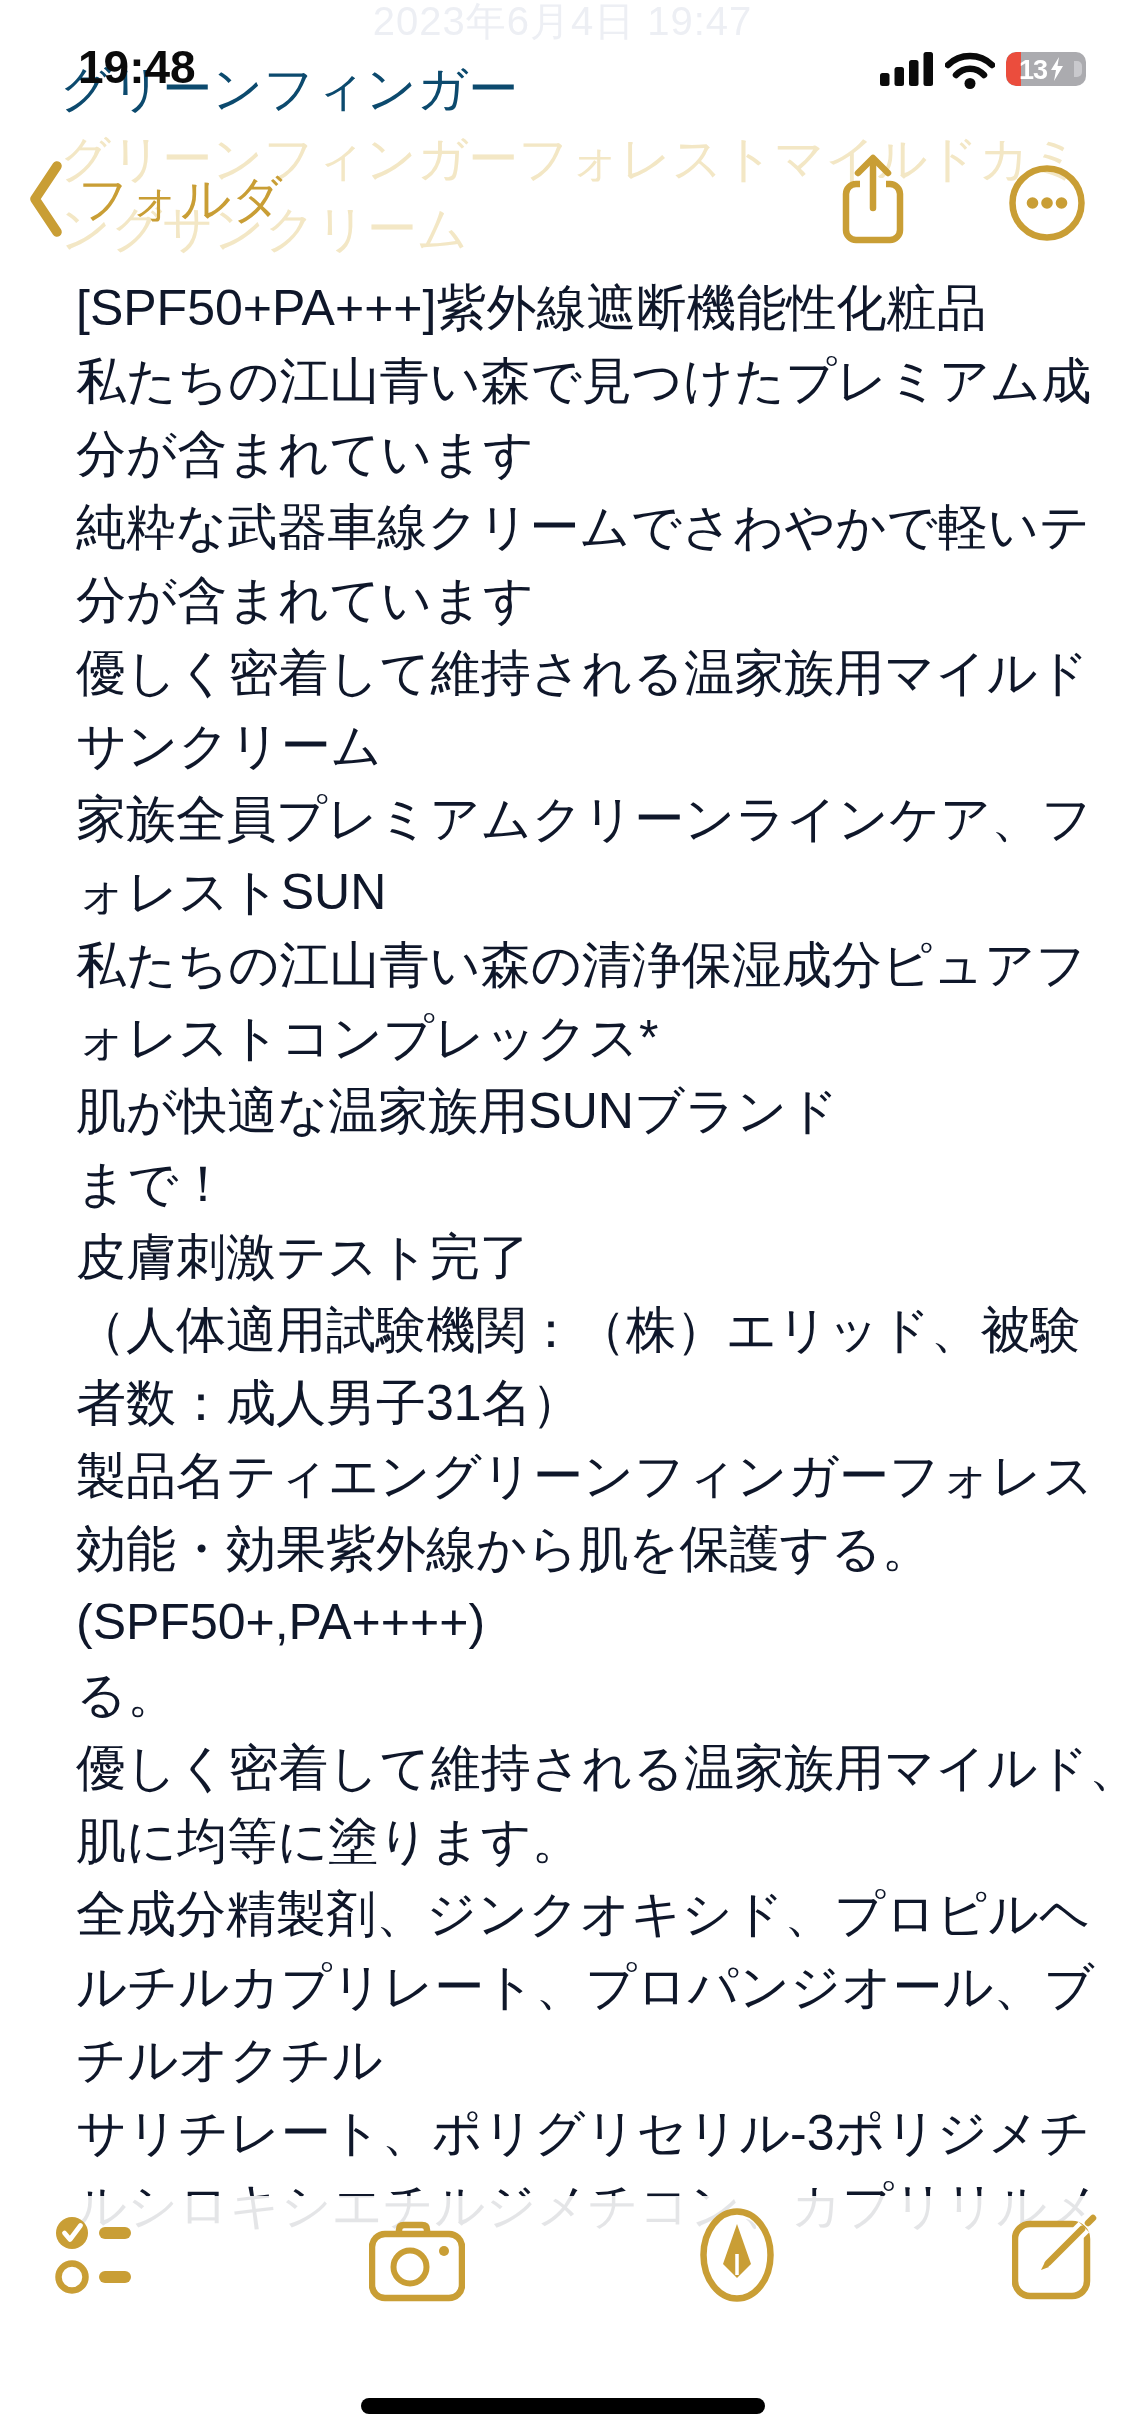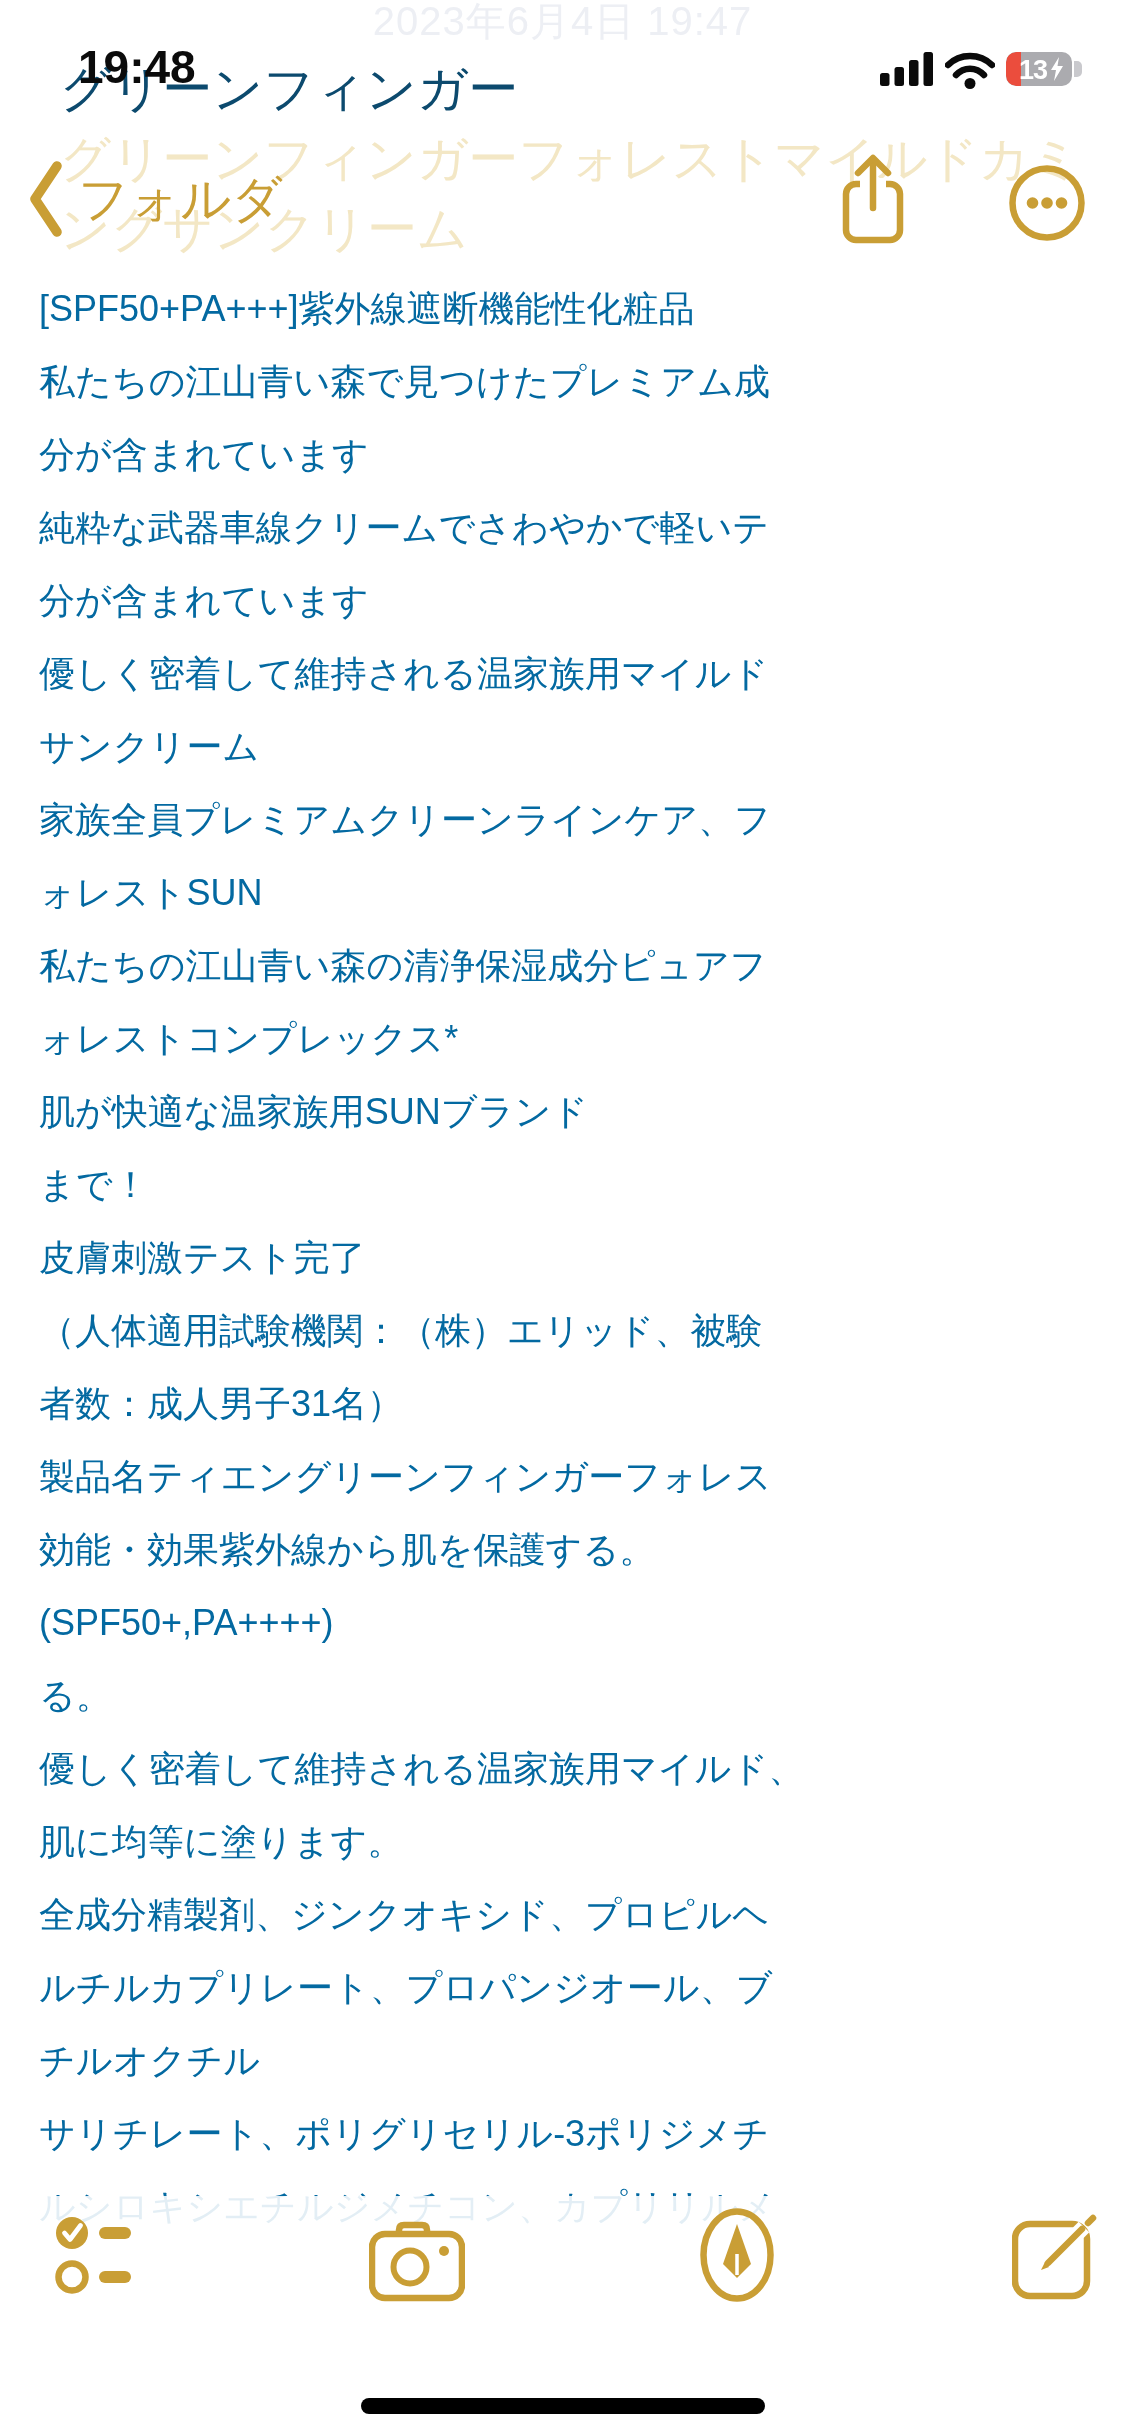--- a/index.html
+++ b/index.html
@@ -15,35 +15,35 @@
   .ghost-line{position:absolute;left:60px;font-size:50px;line-height:58px;white-space:nowrap;}
   .g-gray{color:#0c4a6e;}
   .g-gold{color:#f3e7c5;}
   .gt{top:60px;} .gl1{top:130px;} .gl2{top:200px;}
   
   .time{
     position:absolute;left:78px;top:40px;font-size:46px;font-weight:700;color:#0b0b0b;
     letter-spacing:0px;
   }
   .status-right svg{position:absolute;display:block;}
-  .battery{position:absolute;left:1006px;top:52px;width:66px;height:34px;border-radius:10px;background:#ababaf;overflow:hidden;}
+  .battery{position:absolute;left:1006px;top:52px;width:80px;height:34px;border-radius:10px;background:#ababaf;overflow:hidden;}
   .battery-fill{position:absolute;left:0;top:0;width:15px;height:34px;background:#eb4d3d;border-radius:10px 0 0 10px;}
   .battery-num{position:absolute;left:13px;top:3px;font-size:27px;font-weight:700;color:#ffffff;letter-spacing:-1px;}
   .battery-bolt{position:absolute;left:44px;top:5px;}
   .battery-nub{position:absolute;left:1074px;top:61px;width:8px;height:16px;background:#c9c9cd;border-radius:0 5px 5px 0;}
   
   .back-btn{position:absolute;left:28px;top:160px;display:flex;align-items:center;gap:16px;background:none;border:none;padding:0;cursor:pointer;}
   .back-label{font-size:50px;color:#c99e35;line-height:78px;}
   .nav-btn{position:absolute;background:none;border:none;padding:0;cursor:pointer;}
   .share-btn{left:838px;top:152px;}
   .more-btn{left:1008px;top:164px;}
   
   .note-body{position:absolute;left:0;top:272px;width:1125px;}
   .body-line{
-    padding-left:39px;height:73px;font-size:36px;line-height:73px;color:#0369a1;white-space:nowrap;
+    padding-left:76px;height:73px;font-size:50px;line-height:73px;color:#0f172a;white-space:nowrap;
   }
   
   .bottom-overlay{position:absolute;left:0;top:2196px;width:1125px;height:240px;background:rgba(255,255,255,0.89);}
   .tool-btn{position:absolute;background:none;border:none;padding:0;cursor:pointer;}
   .tb-checklist{left:55px;top:2212px;}
   .tb-camera{left:369px;top:2218px;}
   .tb-markup{left:698px;top:2208px;}
   .tb-compose{left:1012px;top:2212px;}
   .home-indicator{position:absolute;left:361px;top:2398px;width:404px;height:16px;border-radius:9px;background:#000000;}
 </style>

